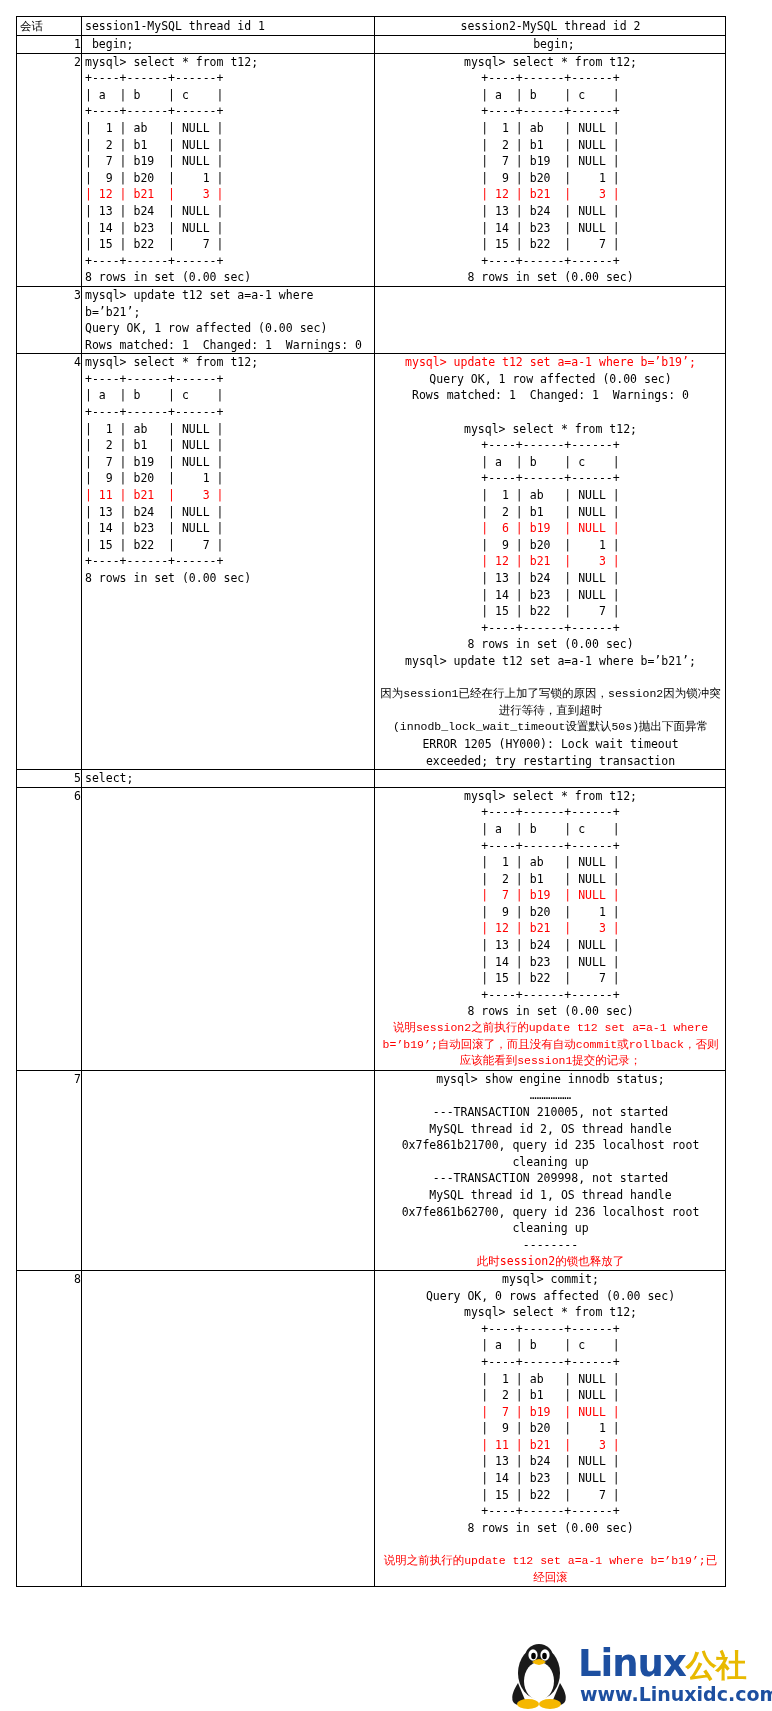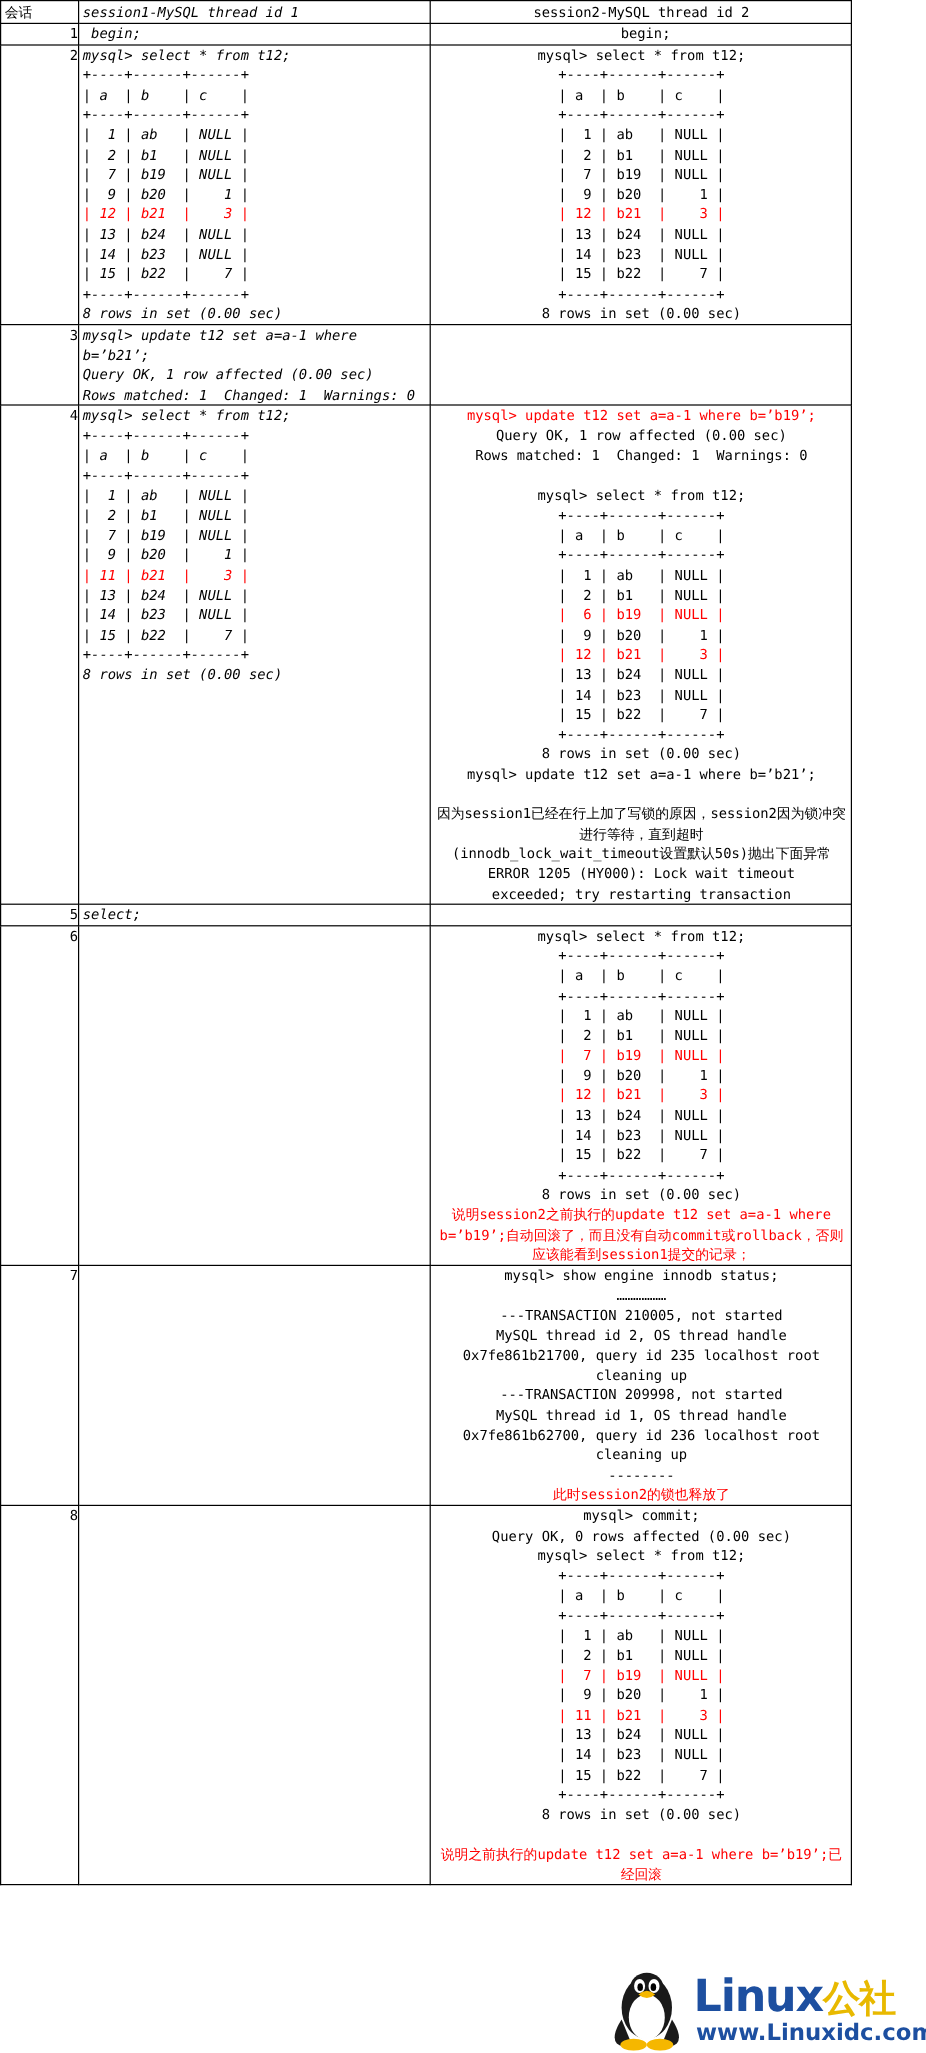--- a/index.html
+++ b/index.html
@@ -14,59 +14,60 @@
   #page {
     position: relative;
     width: 772px;
     height: 1711px;
     overflow: hidden;
     background: #ffffff;
   }
   table.grid {
     border-collapse: collapse;
     width: 708px;
-    margin: 0;
+    margin: 16px;
     table-layout: fixed;
   }
   table.grid td {
     border: 1px solid #000000;
     vertical-align: top;
     padding: 0;
     font-size: 11.5px;
     line-height: 16.6px;
   }
   td.num {
     width: 64px;
     text-align: right;
     vertical-align: bottom;
     padding: 0 3px 1px 0;
     font-size: 11.5px;
     line-height: 14px;
     white-space: nowrap;
   }
-  td.s1 { width: 292px; font-style: italic; }
+  td.s1 { width: 292px; }
   td.s2 { width: 350px; text-align: center; }
   .cellpad {
     padding: 0 2px 0 3px;
     white-space: pre;
     font-size: 11.5px;
     line-height: 16.6px;
   }
   .hdr .cellpad {
     line-height: 17px;
     padding-top: 1px;
   }
   .cn {
     font-family: "DejaVu Sans", "Liberation Sans", sans-serif;
   }
   .red { color: #ff0000; }
   .blk { color: #000000; }
   .wrapline {
     white-space: pre-wrap;
     word-break: break-word;
+    font-family: Liberation Mono, monospace;
   }
   
   #watermark {
     position: absolute;
     right: 2px;
     bottom: 2px;
     width: 268px;
     height: 66px;
     pointer-events: none;
   }

